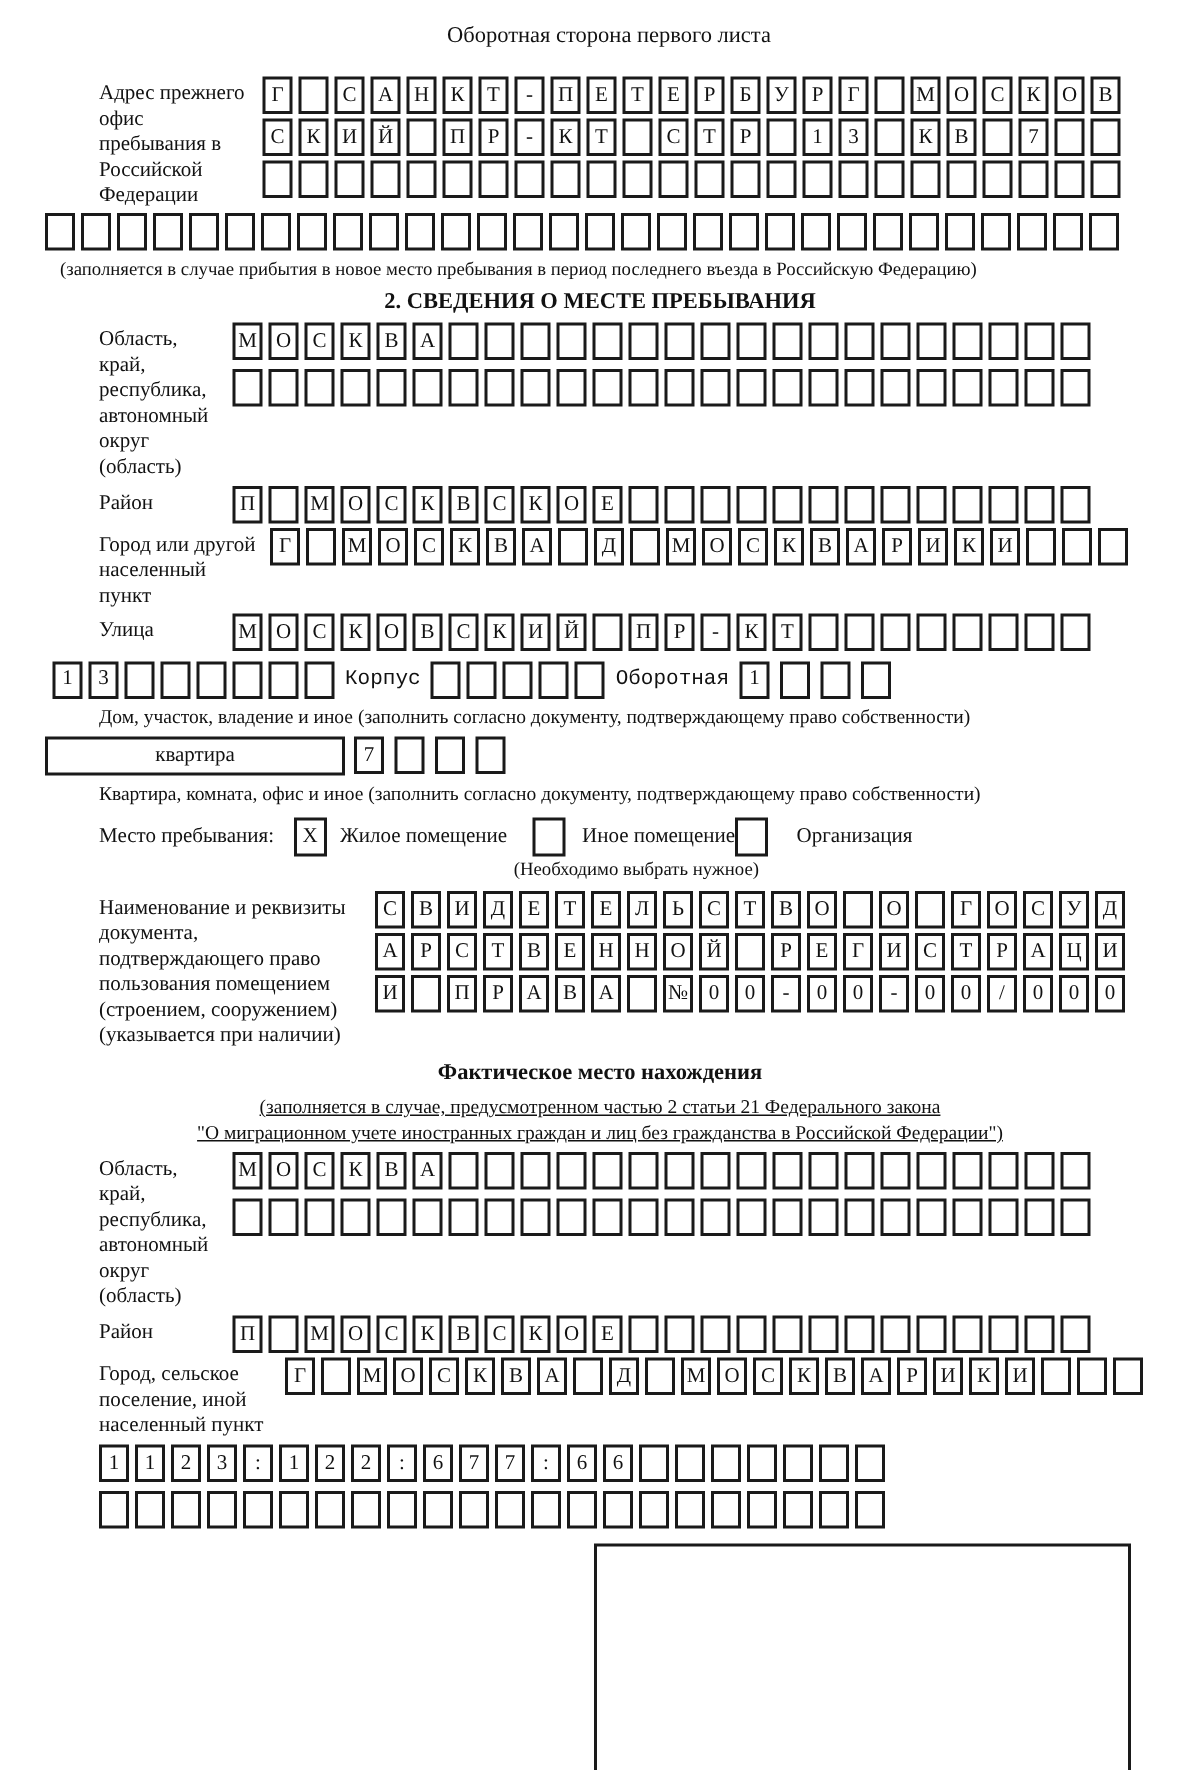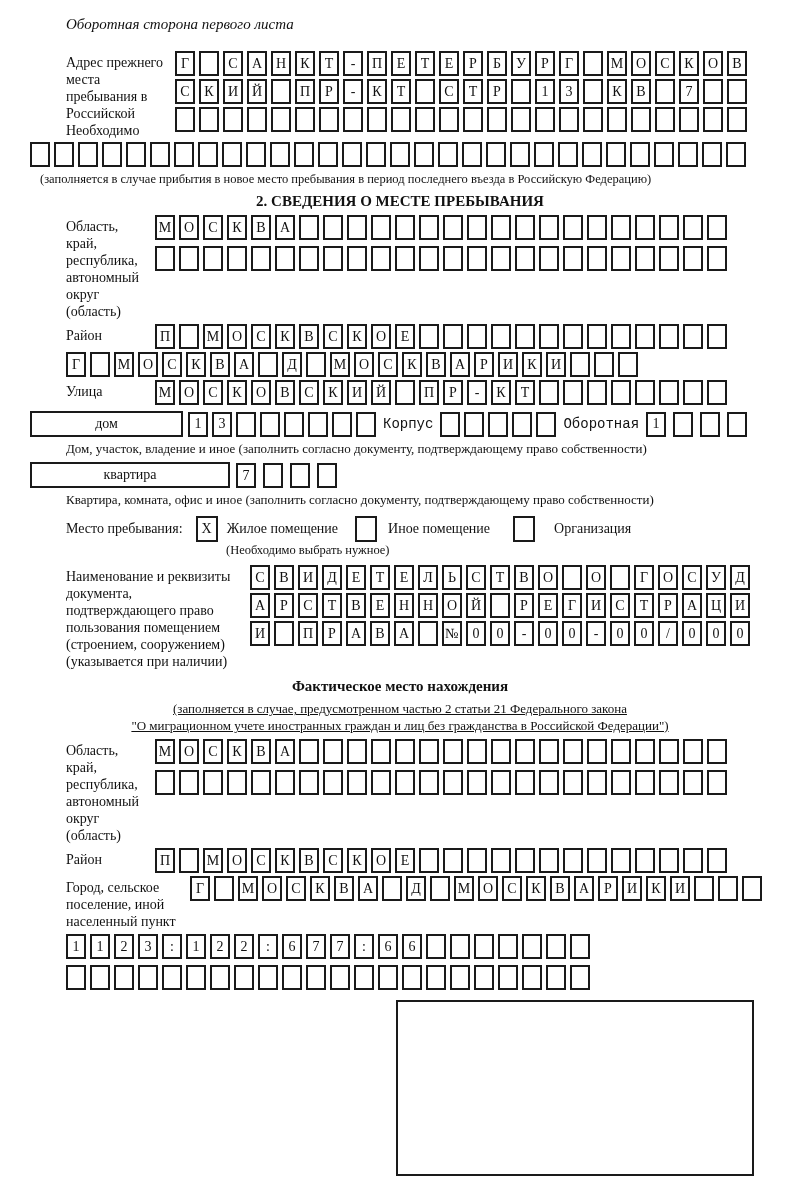--- a/index.html
+++ b/index.html
@@ -3,21 +3,21 @@
 <meta charset="utf-8">
 <style>
   html,body{margin:0;padding:0;}
   body{
     width:800px;height:1180px;box-sizing:border-box;
     padding:16px 40px 0 66px;
     background:#ffffff;color:#111;
     font-family:"Liberation Serif","DejaVu Serif",serif;
     font-size:14px;overflow:hidden;
   }
-  .hdr-note{text-align:left;font-size:15px;margin-right:14px;font-style:italic;}
+  .hdr-note{text-align:center;font-size:15px;margin-right:14px;}
   .frow{display:flex;align-items:flex-start;}
   .flabel{flex:0 0 auto;font-size:14px;line-height:17px;padding-top:3px;}
   .cgrid{display:flex;flex-direction:column;gap:3px;}
   .cellrow{display:flex;gap:4px;}
   .cell{
     width:20px;height:25px;box-sizing:border-box;border:2px solid #1a1a1a;
     display:flex;align-items:center;justify-content:center;
     font-size:14px;background:#fff;flex:0 0 auto;
   }
   .checkbox{width:22px;height:26px;}
@@ -31,21 +31,21 @@
   .sec-title{font-weight:bold;font-size:15px;text-align:center;margin-left:-26px;}
   .stayrow{display:flex;align-items:center;margin-top:8px;}
   .stamp-box{margin-left:330px;width:358px;height:176px;border:2px solid #1a1a1a;box-sizing:border-box;}
 </style>
 </head>
 <body>
 
 <div class="hdr-note">Оборотная сторона первого листа</div>
 
 <div class="frow" style="margin-top:18px">
-  <div class="flabel" style="width:103px;margin-right:6px">Адрес прежнего места пребывания в Российской Необходимо</div>
+  <div class="flabel" style="width:103px;margin-right:6px">Адрес прежнего офис пребывания в Российской Федерации</div>
   <div class="cgrid">
     <div class="cellrow">
         <span class="cell">Г</span>
         <span class="cell"></span>
         <span class="cell">С</span>
         <span class="cell">А</span>
         <span class="cell">Н</span>
         <span class="cell">К</span>
         <span class="cell">Т</span>
         <span class="cell">-</span>
@@ -238,20 +238,21 @@
       <span class="cell"></span>
       <span class="cell"></span>
       <span class="cell"></span>
       <span class="cell"></span>
       <span class="cell"></span>
       <span class="cell"></span>
     </div>
 </div>
 
 <div class="frow" style="margin-top:3px">
+  <div class="flabel" style="width:109px;margin-right:5px">Город или другой населенный пункт</div>
   <div class="cellrow">
       <span class="cell">Г</span>
       <span class="cell"></span>
       <span class="cell">М</span>
       <span class="cell">О</span>
       <span class="cell">С</span>
       <span class="cell">К</span>
       <span class="cell">В</span>
       <span class="cell">А</span>
       <span class="cell"></span>
@@ -297,21 +298,20 @@
       <span class="cell"></span>
       <span class="cell"></span>
       <span class="cell"></span>
       <span class="cell"></span>
       <span class="cell"></span>
       <span class="cell"></span>
     </div>
 </div>
 
 <div class="frow" style="margin-left:-36px;margin-top:6px;align-items:center">
-  <div class="widebox" style="width:153px">дом</div>
   <div class="cellrow" style="margin-left:5px">
       <span class="cell">1</span>
       <span class="cell">3</span>
       <span class="cell"></span>
       <span class="cell"></span>
       <span class="cell"></span>
       <span class="cell"></span>
       <span class="cell"></span>
       <span class="cell"></span>
     </div>
@@ -326,41 +326,41 @@
   <div class="inline-label">Оборотная</div>
   <div class="cellrow" style="gap:7px">
       <span class="cell">1</span>
       <span class="cell"></span>
       <span class="cell"></span>
       <span class="cell"></span>
     </div>
 </div>
 <div style="font-size:13px;margin-top:4px">Дом, участок, владение и иное (заполнить согласно документу, подтверждающему право собственности)</div>
 
-<div class="frow" style="margin-left:-36px;margin-top:5px;align-items:flex-end">
+<div class="frow" style="margin-left:-36px;margin-top:5px;align-items:flex-start">
   <div class="widebox" style="width:200px">квартира</div>
   <div class="cellrow" style="margin-left:6px;gap:7px">
       <span class="cell">7</span>
       <span class="cell"></span>
       <span class="cell"></span>
       <span class="cell"></span>
     </div>
 </div>
 <div style="font-size:13px;margin-top:4px">Квартира, комната, офис и иное (заполнить согласно документу, подтверждающему право собственности)</div>
 
 <div class="stayrow">
   <span style="margin-right:13px">Место пребывания:</span>
   <span class="cell checkbox" style="margin-right:9px">X</span>
   <span style="margin-right:17px">Жилое помещение</span>
   <span class="cell checkbox" style="margin-right:11px"></span>
-  <span style="margin-right:23px">Иное помещение</span>
+  <span style="">Иное помещение</span>
   <span class="cell checkbox" style="margin-right:19px"></span>
   <span>Организация</span>
 </div>
-<div style="font-size:12.5px;margin-left:160px;width:280px;text-align:left;margin-top:1px">(Необходимо выбрать нужное)</div>
+<div style="font-size:12.5px;margin-left:160px;width:280px;text-align:right;margin-top:1px">(Необходимо выбрать нужное)</div>
 
 <div class="frow" style="margin-top:7px">
   <div class="flabel" style="width:178px;margin-right:6px">Наименование и реквизиты документа, подтверждающего право пользования помещением (строением, сооружением) (указывается при наличии)</div>
   <div class="cgrid">
     <div class="cellrow">
         <span class="cell">С</span>
         <span class="cell">В</span>
         <span class="cell">И</span>
         <span class="cell">Д</span>
         <span class="cell">Е</span>

